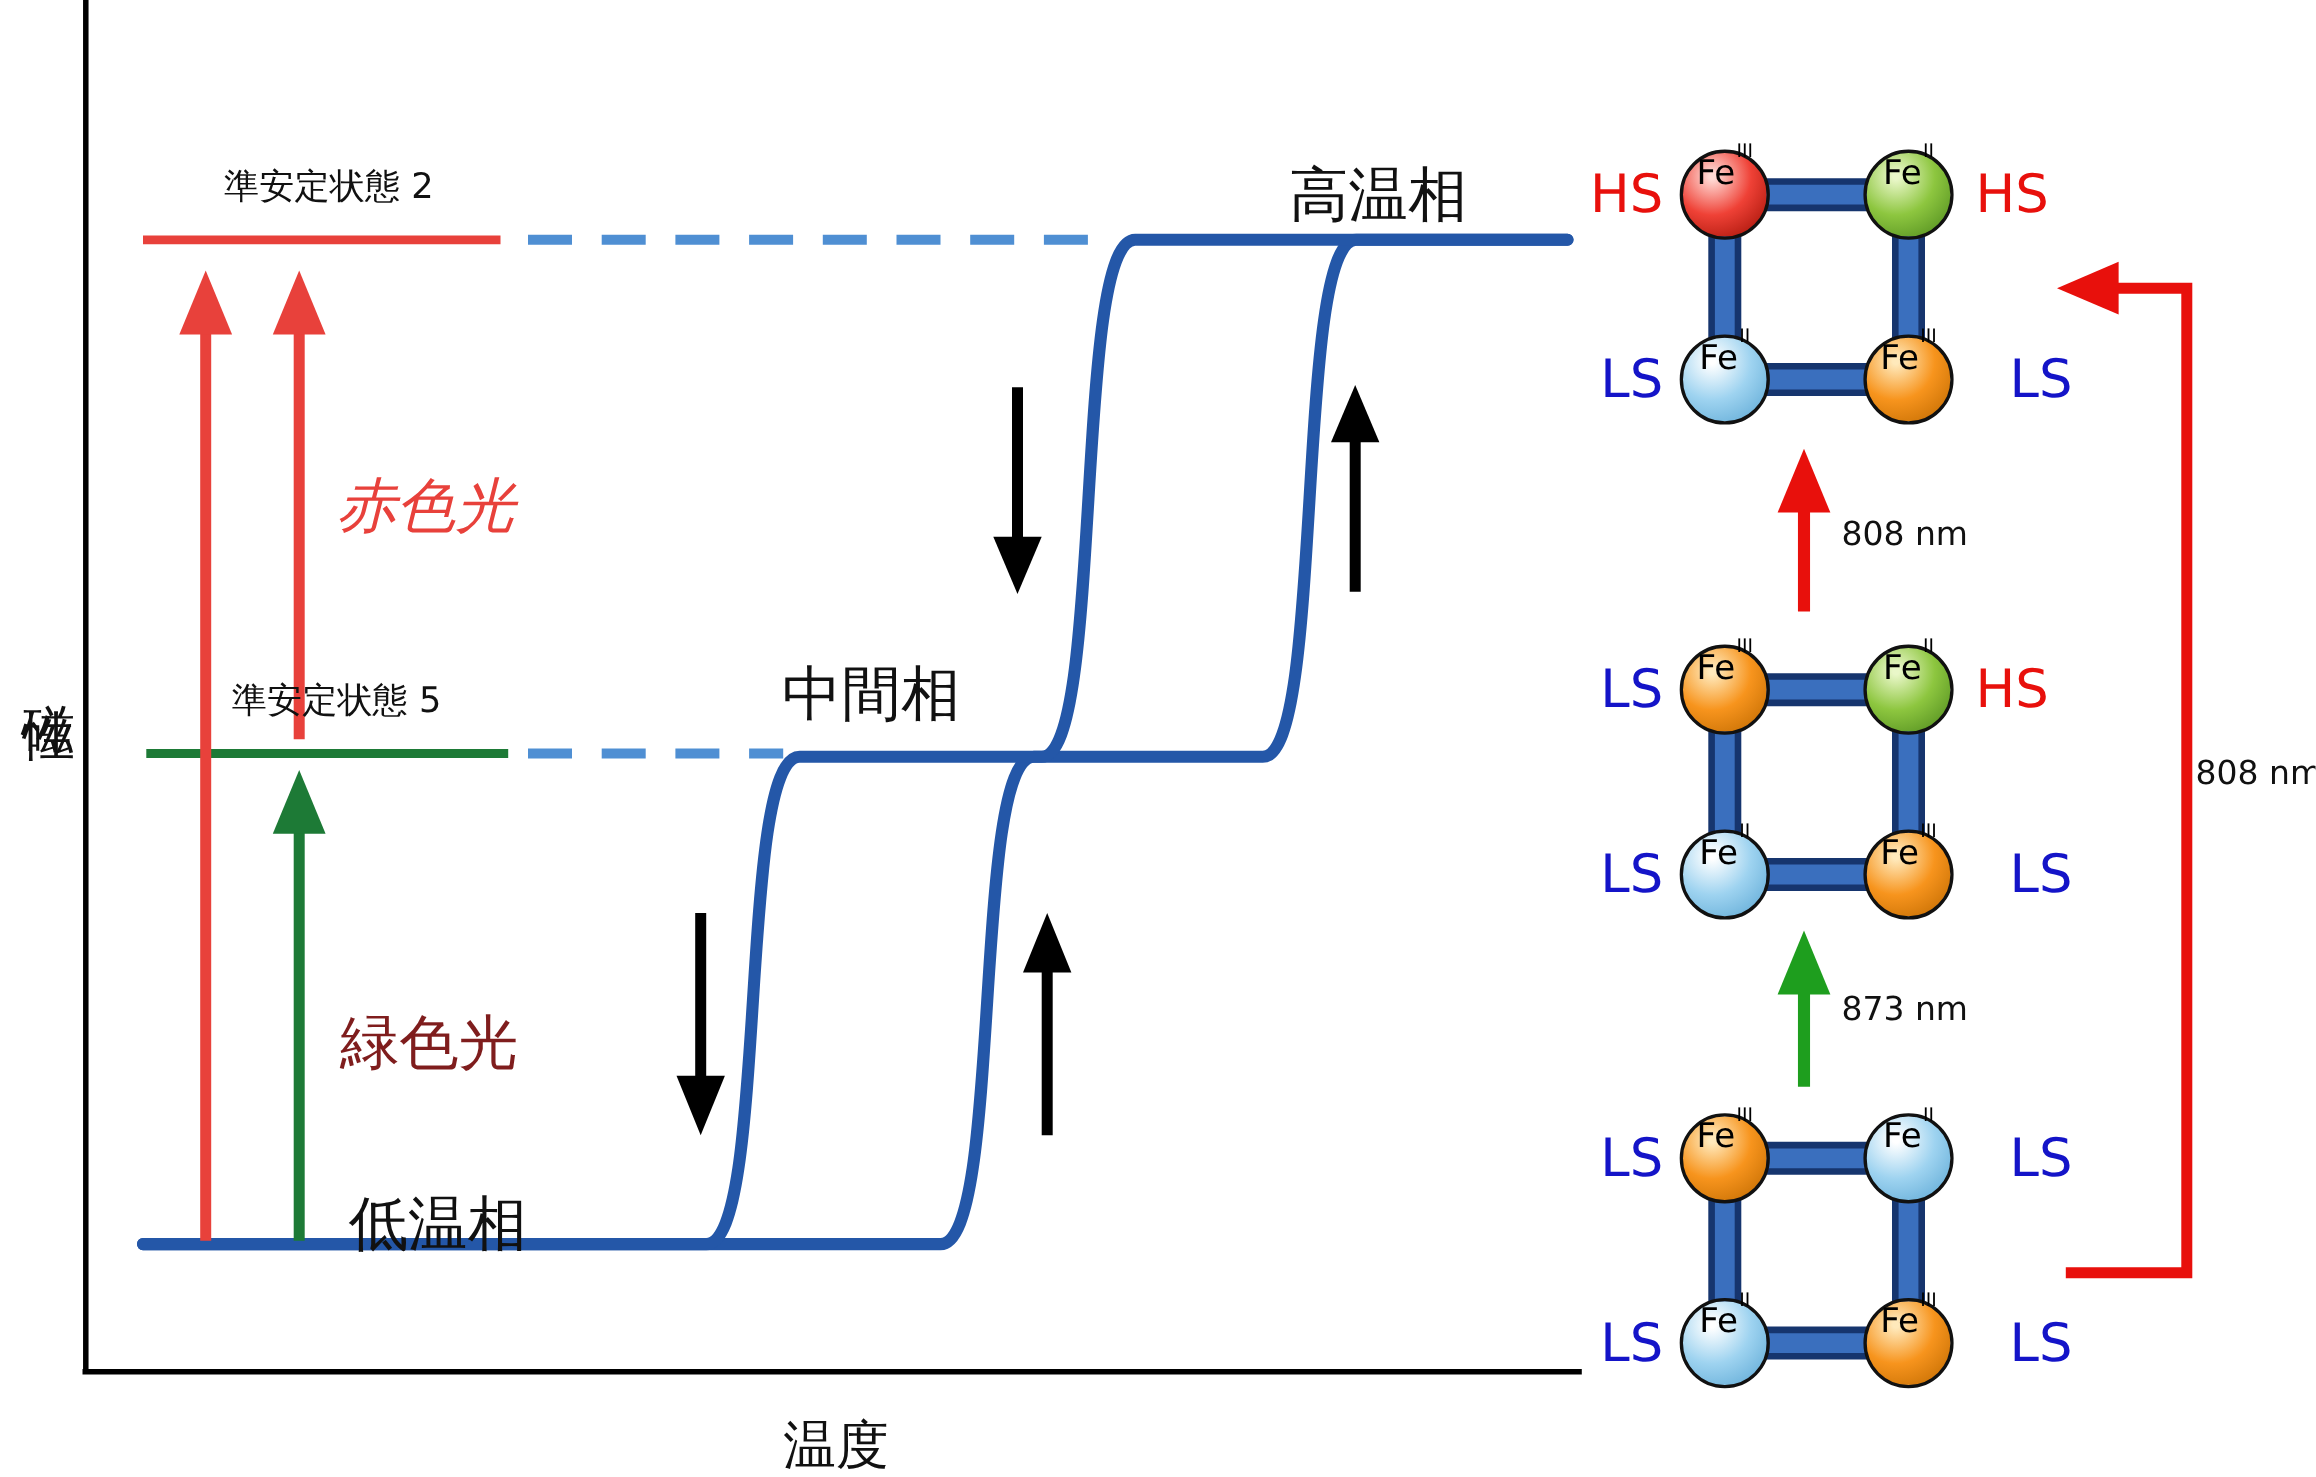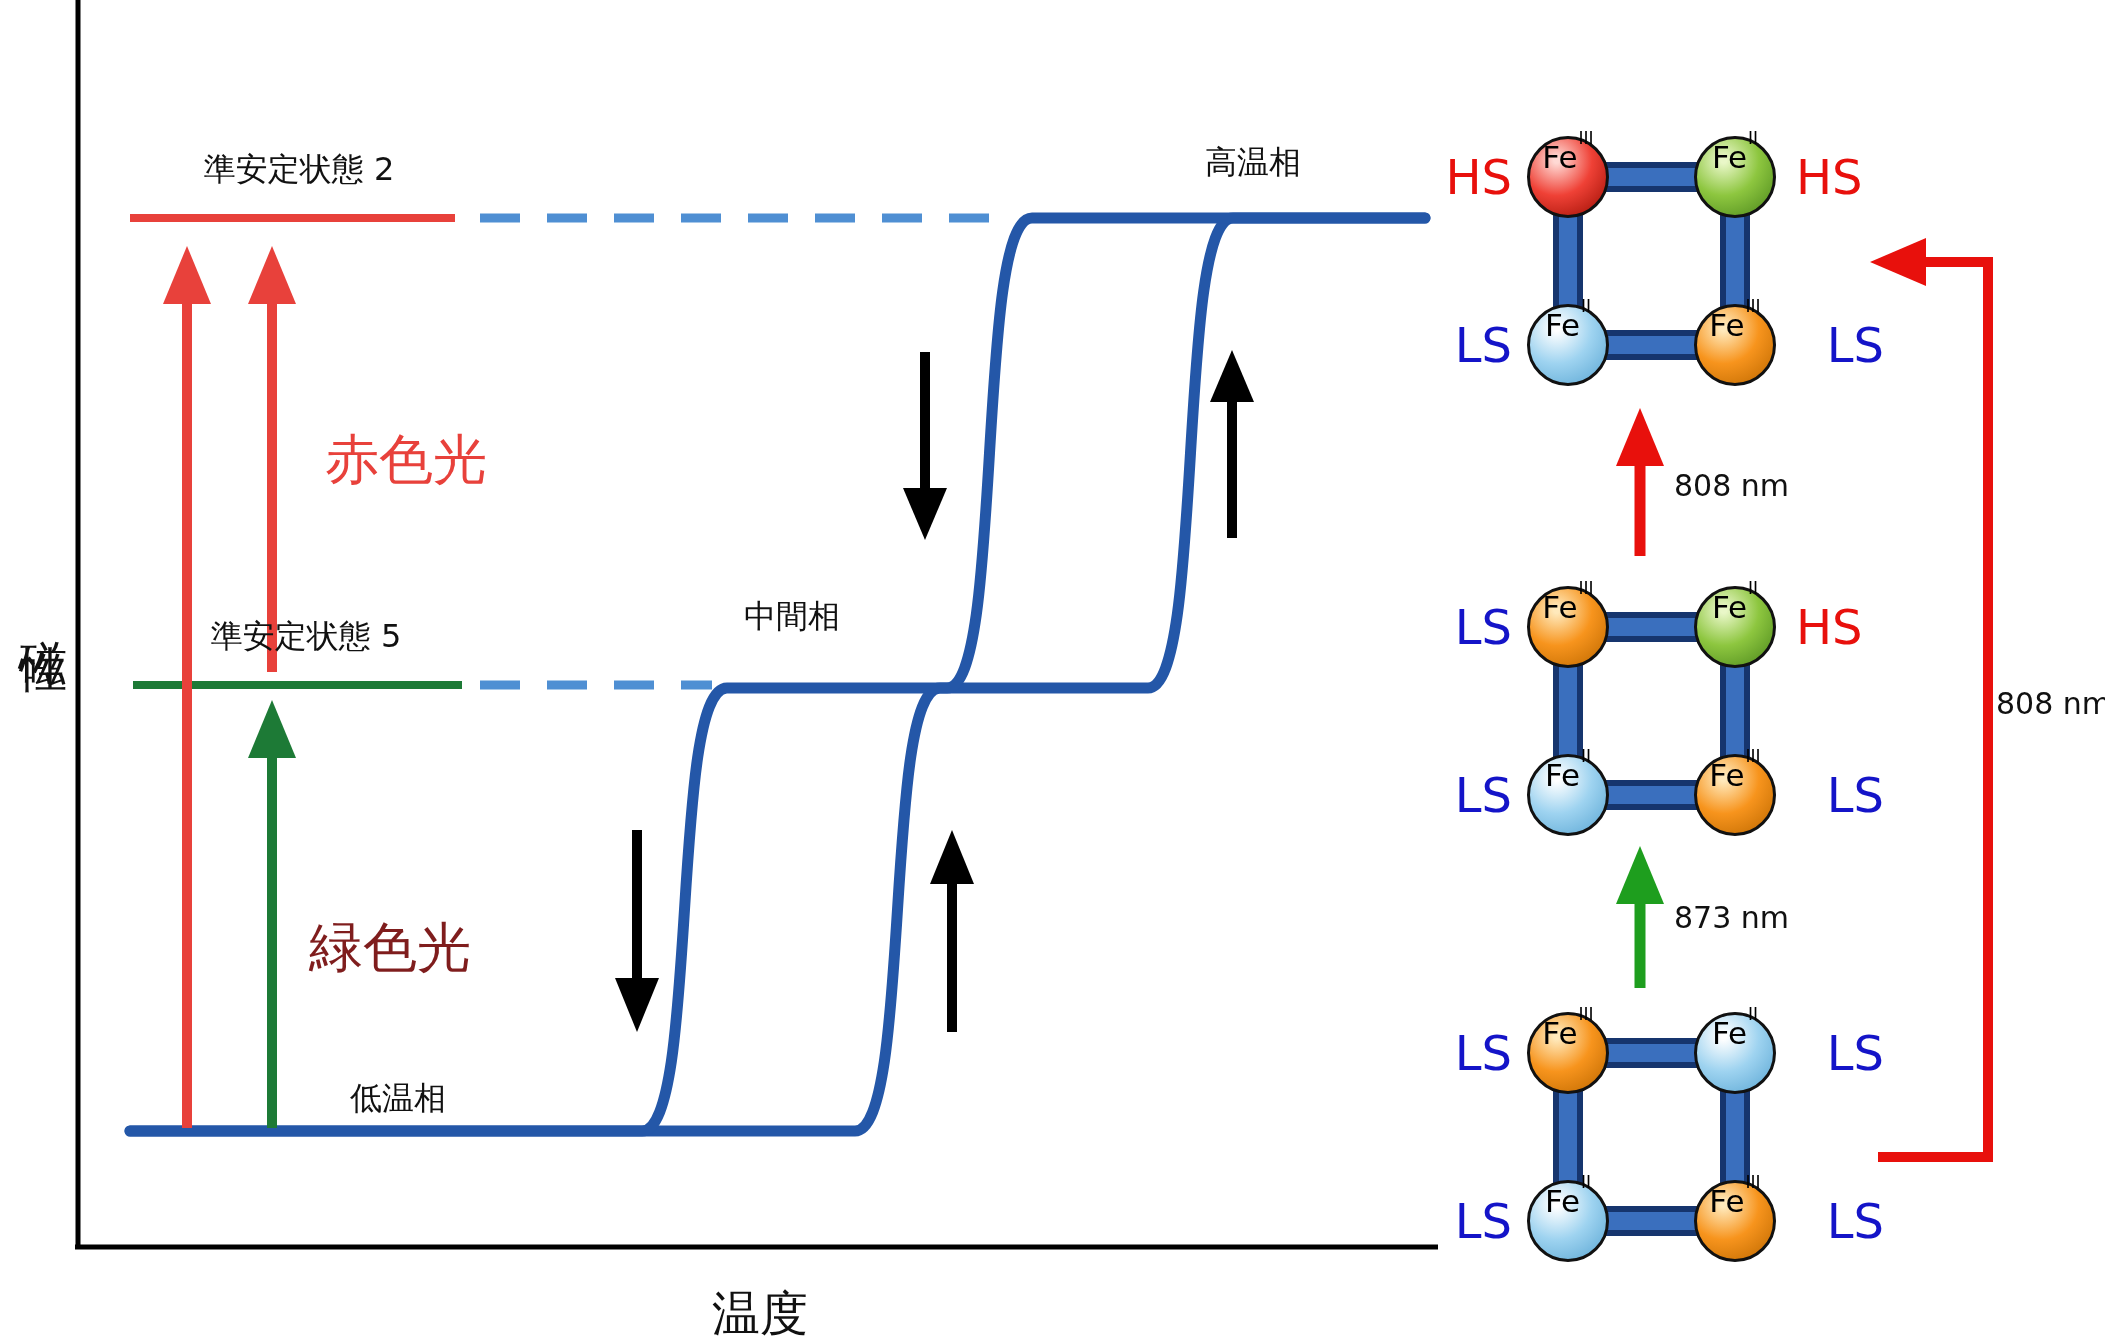--- a/index.html
+++ b/index.html
@@ -4,21 +4,21 @@
 <style>
   html,body { margin:0; padding:0; }
   body {
     width:2105px; height:1343px; position:relative; background:#ffffff;
     font-family:"DejaVu Sans","Liberation Sans",sans-serif; overflow:hidden; color:#111;
   }
   .layer-svg { position:absolute; left:0; top:0; }
   .lbl { position:absolute; white-space:nowrap; color:#111; }
   .ctr { transform:translateX(-50%); }
   .f42 { font-size:32px; }
-  .f50 { font-size:32px; }
+  .f50 { font-size:54px; }
   .f54 { font-size:54px; font-weight:500; }
   .f30 { font-size:30px; }
   .red-txt { color:#e8413b; }
   .green-txt { color:#7f1d1d; }
   .vert { writing-mode:vertical-rl; text-orientation:upright; font-size:48px; letter-spacing:6px; }
   .xaxis-lbl { font-size:48px; }
 
   .atom {
     position:absolute; width:82px; height:82px; box-sizing:border-box;
     border-radius:50%; border:3px solid #111;
@@ -151,21 +151,21 @@
 <div class="lbl vert" style="left:12px; top:602px;">磁性</div>
 <div class="lbl xaxis-lbl ctr" style="left:760px; top:1282px;">温度</div>
 
 <div class="lbl f42 ctr" style="left:299px; top:148px;">準安定状態 2</div>
 <div class="lbl f42 ctr" style="left:306px; top:615px;">準安定状態 5</div>
 
 <div class="lbl f50 ctr" style="left:1253px; top:141px;">高温相</div>
 <div class="lbl f50 ctr" style="left:792px; top:595px;">中間相</div>
 <div class="lbl f50 ctr" style="left:398px; top:1077px;">低温相</div>
 
-<div class="lbl f54 red-txt ctr" style="left:406px; top:424px;">赤色光</div>
+<div class="lbl f54 red-txt ctr" style="left:387px; top:424px;font-style:italic;">赤色光</div>
 <div class="lbl f54 green-txt ctr" style="left:390px; top:912px;">緑色光</div>
 
 <div class="lbl f30" style="left:1674px; top:468px;">808 nm</div>
 <div class="lbl f30" style="left:1674px; top:900px;">873 nm</div>
 <div class="lbl f30" style="left:1996px; top:686px;">808 nm</div>
 
 <div class="atom atom-red" style="left:1527px; top:136px;">
   <span>Fe</span>
     <span class="ox">III</span>
 </div>

